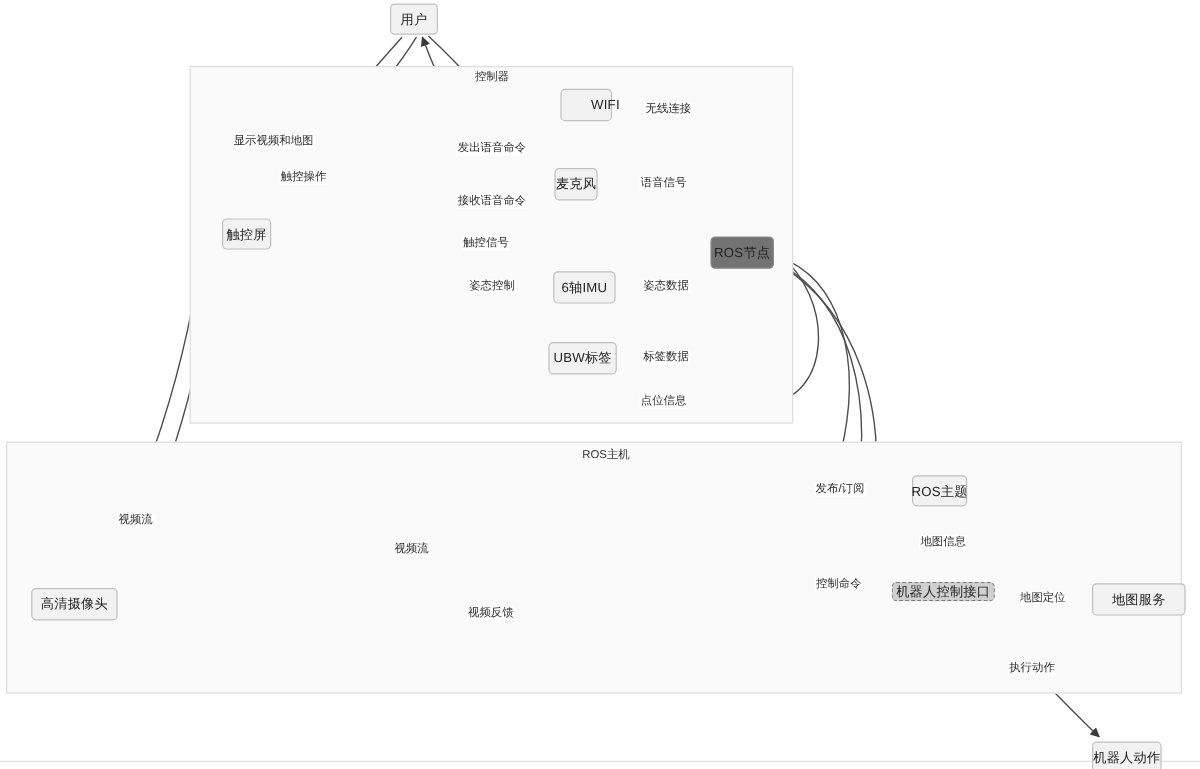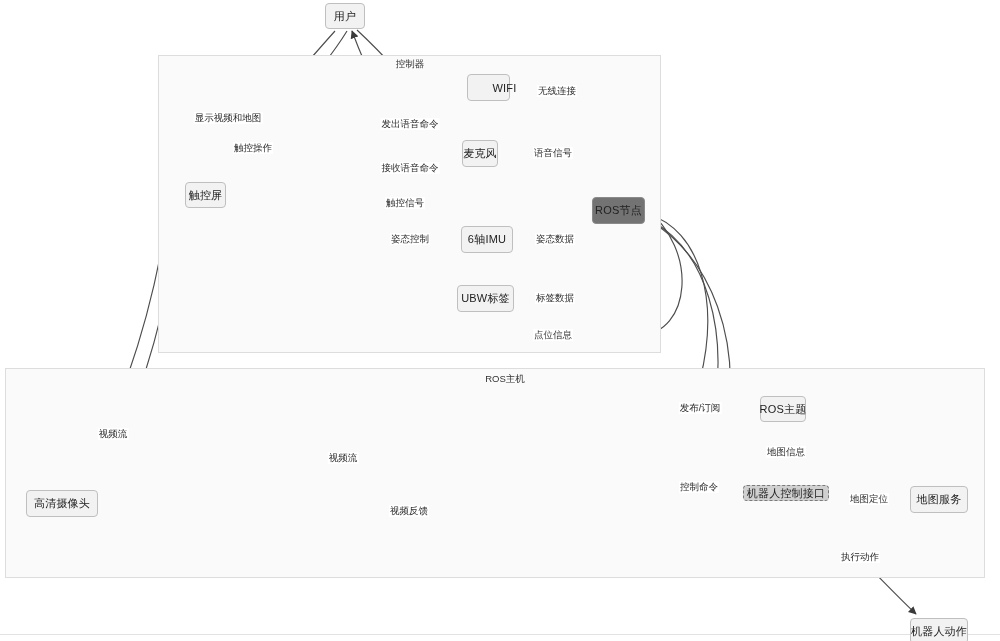--- a/index.html
+++ b/index.html
@@ -146,21 +146,21 @@
   <div class="node" style="left:325px; top:3px; width:40px; height:26px;">用户</div>
   <div class="node" style="left:173px; top:182px; width:41px; height:26px;margin-left:12px;">触控屏</div>
   <div class="node" style="left:467px; top:74px; width:43px; height:27px;padding-left:32px;">WIFI</div>
   <div class="node" style="left:462px; top:140px; width:36px; height:27px;">麦克风</div>
   <div class="node gray" style="left:592px; top:197px; width:53px; height:27px;">ROS节点</div>
   <div class="node" style="left:461px; top:226px; width:52px; height:27px;">6轴IMU</div>
   <div class="node" style="left:457px; top:285px; width:57px; height:27px;">UBW标签</div>
   <div class="node" style="left:26px; top:490px; width:72px; height:27px;">高清摄像头</div>
   <div class="node" style="left:760px; top:396px; width:46px; height:26px;">ROS主题</div>
   <div class="node dashed" style="left:743px; top:485px; width:86px; height:16px;">机器人控制接口</div>
-  <div class="node" style="left:910px; top:486px; width:58px; height:27px;">地图服务</div>
+  <div class="node" style="left:910px; top:486px; width:78px; height:27px;">地图服务</div>
   <div class="node" style="left:910px; top:618px; width:58px; height:26px;">机器人动作</div>
 
   <div class="edge-label" style="left:228px; top:118px;">显示视频和地图</div>
   <div class="edge-label" style="left:253px; top:148px;">触控操作</div>
   <div class="edge-label" style="left:410px; top:124px;">发出语音命令</div>
   <div class="edge-label" style="left:410px; top:168px;">接收语音命令</div>
   <div class="edge-label" style="left:557px; top:91px;">无线连接</div>
   <div class="edge-label" style="left:553px; top:153px;">语音信号</div>
   <div class="edge-label" style="left:405px; top:203px;">触控信号</div>
   <div class="edge-label" style="left:410px; top:239px;">姿态控制</div>

